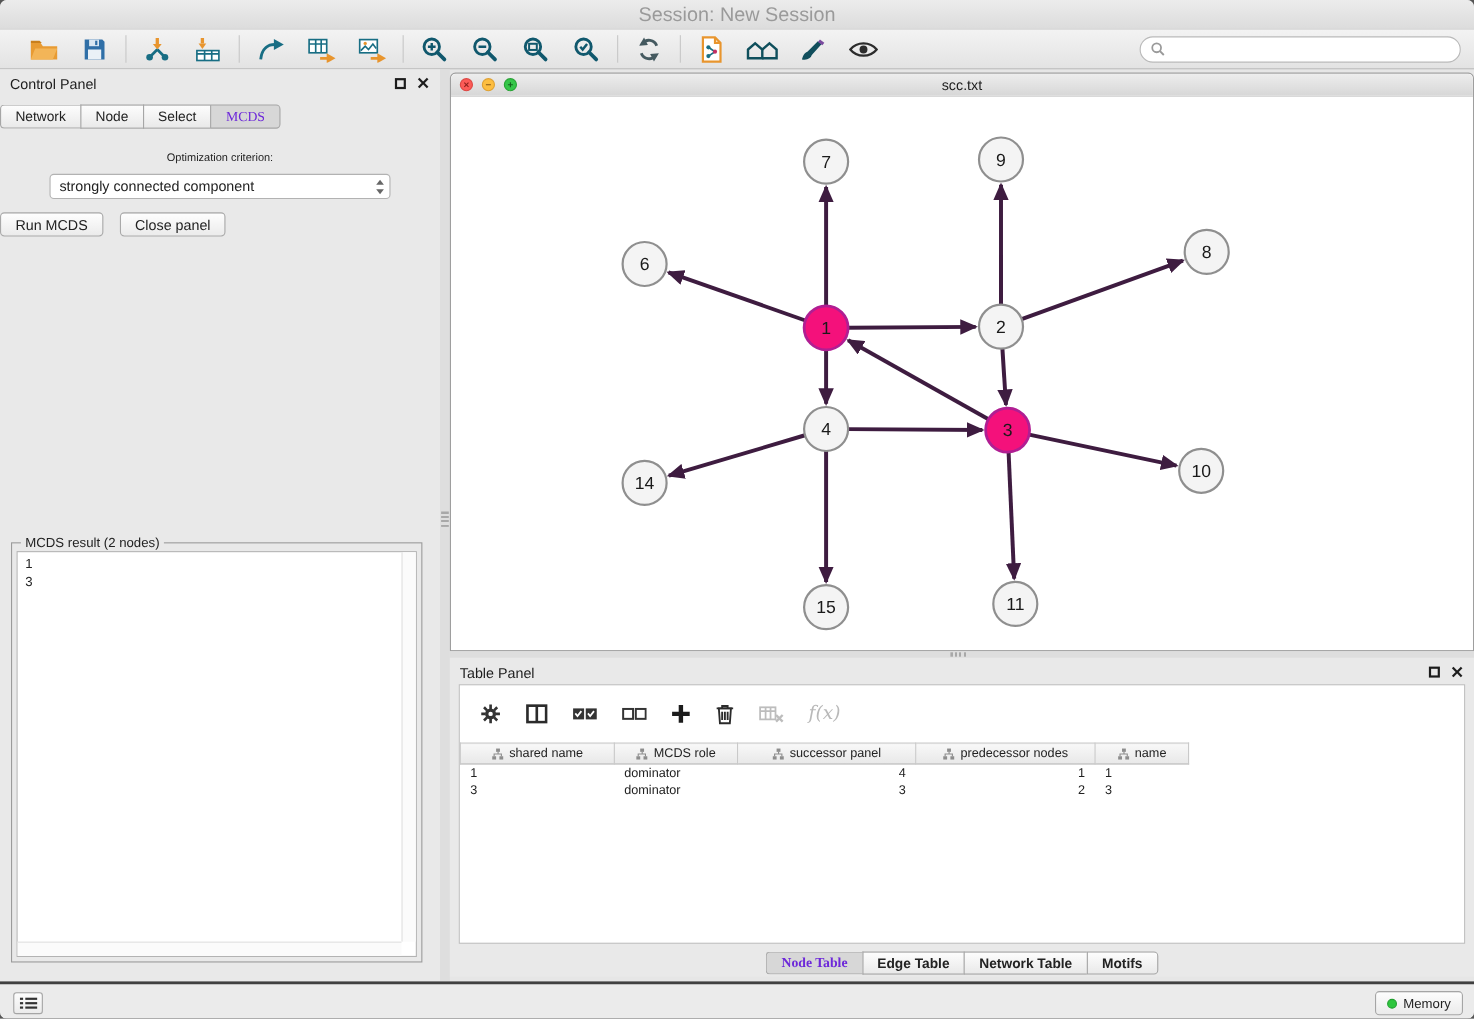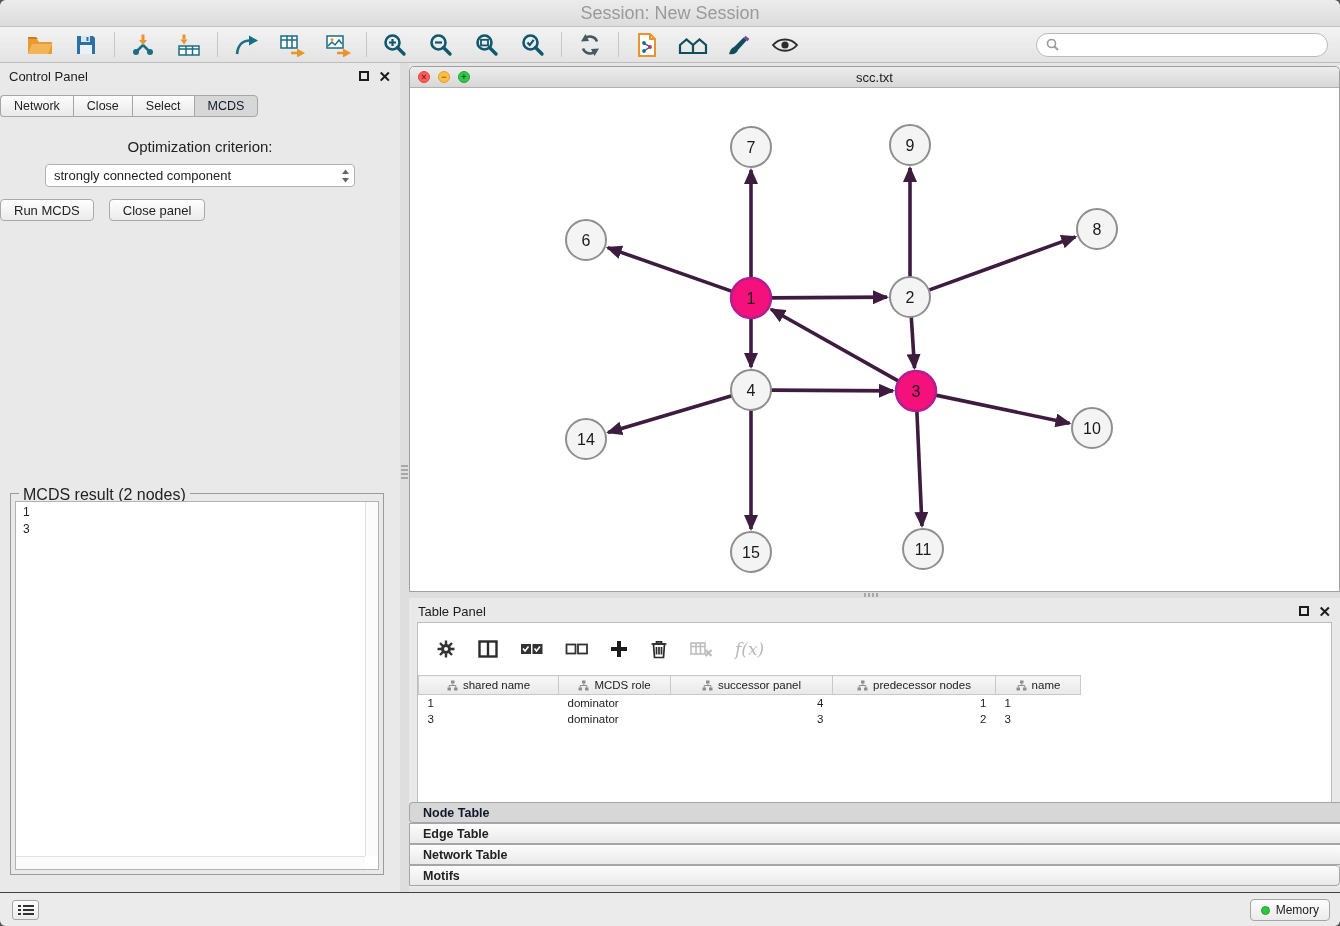--- a/index.html
+++ b/index.html
@@ -21,27 +21,27 @@
   
   #control-panel{position:absolute;left:0;top:63px;width:400px;height:829px;background:#e9e9e9;}
   .panel-header{height:26px;display:flex;align-items:center;padding:0 9px;font-size:13px;color:#1c1c1c;}
   .win-btns{margin-left:auto;display:flex;align-items:center;gap:9px;}
   .maxbtn{width:10px;height:10px;border:2px solid #1c1c1c;cursor:pointer;}
   .closebtn{font-size:15px;font-weight:bold;line-height:1;color:#1c1c1c;cursor:pointer;}
   .tabrow{display:flex;justify-content:flex-start;margin-top:6px;}
   .tab{height:22px;padding:0 13px;display:flex;align-items:center;font-size:12.5px;background:linear-gradient(#fdfdfd,#e9e9e9);border:1px solid #a6a6a6;border-right:none;cursor:pointer;white-space:nowrap;}
   .tab:first-child{border-radius:4px 0 0 4px;}
   .tab:last-child{border-right:1px solid #a6a6a6;border-radius:0 4px 4px 0;}
-  .tab.active{background:#d7d7d7;color:#0f172a;}
-  #opt-label{text-align:center;margin-top:21px;font-size:15px;}
+  .tab.active{background:#d7d7d7;color:#6d28d9;font-family:Liberation Serif, serif;}
+  #opt-label{text-align:center;margin-top:21px;font-size:10px;}
   #opt-select{margin:9px auto 0;width:310px;height:23px;background:#fff;border:1px solid #b2b2b2;border-radius:4px;display:flex;align-items:center;padding:0 4px 0 8px;font-size:13px;cursor:pointer;}
   #cp-buttons{display:flex;justify-content:flex-start;gap:15px;margin-top:12px;}
   .btn{height:22px;padding:0 13px;border:1px solid #a9a9a9;border-radius:4px;background:linear-gradient(#fefefe,#ebebeb);font-size:13px;display:flex;align-items:center;cursor:pointer;white-space:nowrap;}
   #result-fieldset{position:absolute;left:10px;top:430px;width:374px;height:382px;border:1px solid #9b9b9b;}
-  #result-legend{position:absolute;top:-8px;left:8px;background:#e9e9e9;padding:0 4px;font-size:16px;}
+  #result-legend{position:absolute;top:-8px;left:8px;background:#e9e9e9;padding:0 4px;font-size:12px;}
   #result-inner{position:absolute;left:4px;top:7px;right:4px;bottom:4px;background:#fff;border:1px solid #b3b3b3;}
   #mcds-result-text{position:absolute;left:0;top:0;right:13px;bottom:13px;padding:2px 7px;font-size:12px;line-height:17px;white-space:pre;overflow:hidden;}
   .vtrack{position:absolute;right:0;top:0;bottom:13px;width:13px;border-left:1px solid #e0e0e0;background:#fbfbfb;}
   .htrack{position:absolute;left:0;bottom:0;right:13px;height:13px;border-top:1px solid #e0e0e0;background:#fbfbfb;}
 
   
   #v-splitter{position:absolute;left:400px;top:63px;width:9px;height:829px;background:#dedede;cursor:col-resize;}
   #v-splitter .grip{position:absolute;top:402px;left:1px;width:7px;height:14px;background:repeating-linear-gradient(#a8a8a8 0 2px,transparent 2px 4px);}
   #h-splitter{position:absolute;left:409px;top:592px;width:931px;height:6px;background:#dedede;cursor:row-resize;}
   #h-splitter .grip{position:absolute;left:455px;top:1px;width:16px;height:4px;background:repeating-linear-gradient(90deg,#a8a8a8 0 2px,transparent 2px 4px);}
@@ -65,21 +65,21 @@
   .tpico.disabled{cursor:default;}
   #fx-label{font-family:"DejaVu Serif",serif;font-style:italic;color:#b9b9b9;font-size:17px;}
   #node-table{border-collapse:collapse;table-layout:fixed;font-size:11.5px;}
   #node-table th{height:19px;background:linear-gradient(#f8f8f8,#e8e8e8);border:1px solid #c9c9c9;font-weight:normal;font-size:11.5px;text-align:center;cursor:pointer;}
   #node-table th .thwrap{display:flex;align-items:center;justify-content:center;gap:5px;}
   #node-table td{height:16px;padding:0 9px;white-space:nowrap;overflow:hidden;}
   #tp-tabs{position:absolute;left:0;right:0;bottom:2px;display:flex;justify-content:center;}
   #tp-tabs .tab{font-weight:bold;height:21px;}
 
   
-  #status-bar{position:absolute;left:0;top:892px;width:1340px;height:34px;background:#ebebeb;border-top:1px solid #404040;border-radius:0 0 6px 6px;}
+  #status-bar{position:absolute;left:0;top:892px;width:1340px;height:34px;background:#ebebeb;border-top:3px solid #404040;border-radius:0 0 6px 6px;}
   #list-button{position:absolute;left:12px;top:7px;width:27px;height:20px;border:1px solid #a5a5a5;border-radius:3px;background:linear-gradient(#fdfdfd,#ebebeb);display:flex;align-items:center;justify-content:center;cursor:pointer;}
   #memory-button{position:absolute;right:10px;top:6px;height:22px;border:1px solid #a5a5a5;border-radius:4px;background:linear-gradient(#fdfdfd,#ebebeb);display:flex;align-items:center;gap:6px;padding:0 10px;font-size:12px;cursor:pointer;}
   .memdot{width:9px;height:9px;border-radius:50%;background:#2ec63e;border:1px solid #23a031;}
 </style>
 </head>
 <body>
 
 <div id="window">
 
   <div id="titlebar">
@@ -237,21 +237,21 @@
   <div id="control-panel">
     <div class="panel-header">
       <span>Control Panel</span>
       <span class="win-btns">
         <span class="maxbtn"></span>
         <span class="closebtn">✕</span>
       </span>
     </div>
     <div class="tabrow" id="cp-tabs">
         <div class="tab">Network</div>
-        <div class="tab">Close</div>
+        <div class="tab">Node</div>
         <div class="tab">Select</div>
         <div class="tab active">MCDS</div>
       </div>
     <div id="opt-label">Optimization criterion:</div>
     <div id="opt-select">
       <span>strongly connected component</span>
       <span style="margin-left:auto;display:flex;">
         <svg width="9" height="14" viewBox="0 0 9 14">
             <path d="M4.5 0.5 L8 5 H1 z" fill="#666"></path>
             <path d="M4.5 13.5 L1 9 H8 z" fill="#666"></path>
@@ -494,21 +494,21 @@
             <tr>
               <td style="text-align: left;">3</td>
               <td style="text-align: left;">dominator</td>
               <td style="text-align: right;">3</td>
               <td style="text-align: right;">2</td>
               <td style="text-align: left;">3</td>
             </tr>
           </tbody>
       </table>
     </div>
-    <div class="tabrow" id="tp-tabs" style="position:absolute;left:0;right:0;bottom:2px;margin-top:4px;flex-direction:column;">
+    <div class="tabrow" id="tp-tabs" style="position:absolute;left:0;right:0;bottom:2px;margin-top:4px;">
         <div class="tab active">Node Table</div>
         <div class="tab">Edge Table</div>
         <div class="tab">Network Table</div>
         <div class="tab">Motifs</div>
       </div>
   </div>
 
   <div id="status-bar">
     <span id="list-button">
       <svg width="16" height="12" viewBox="0 0 16 12">

